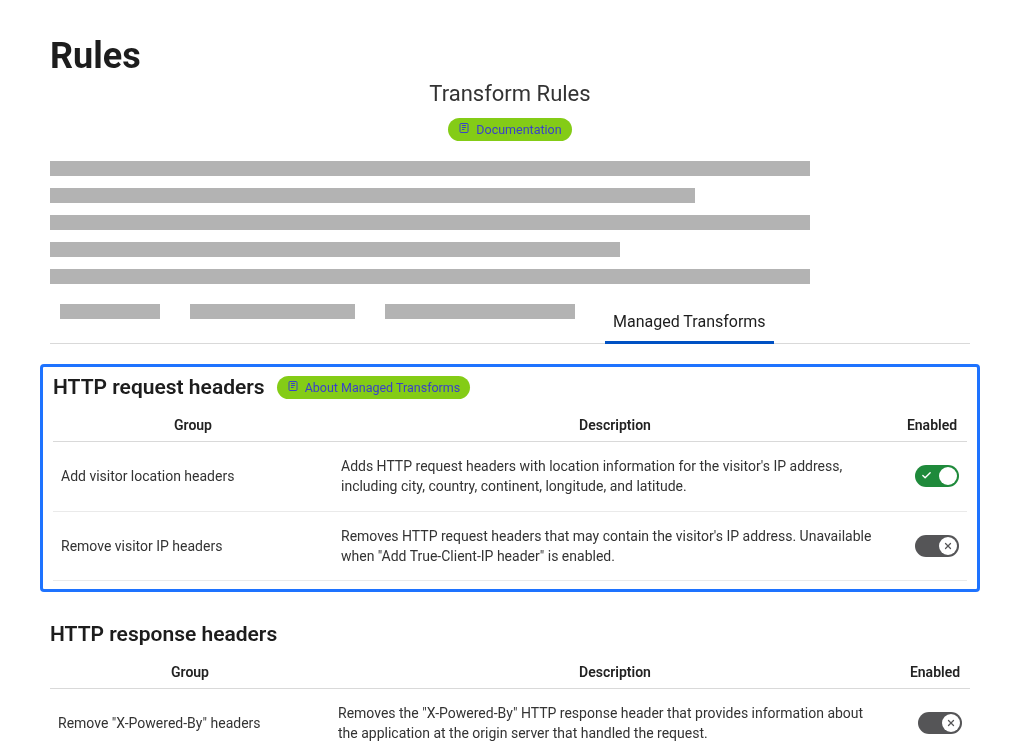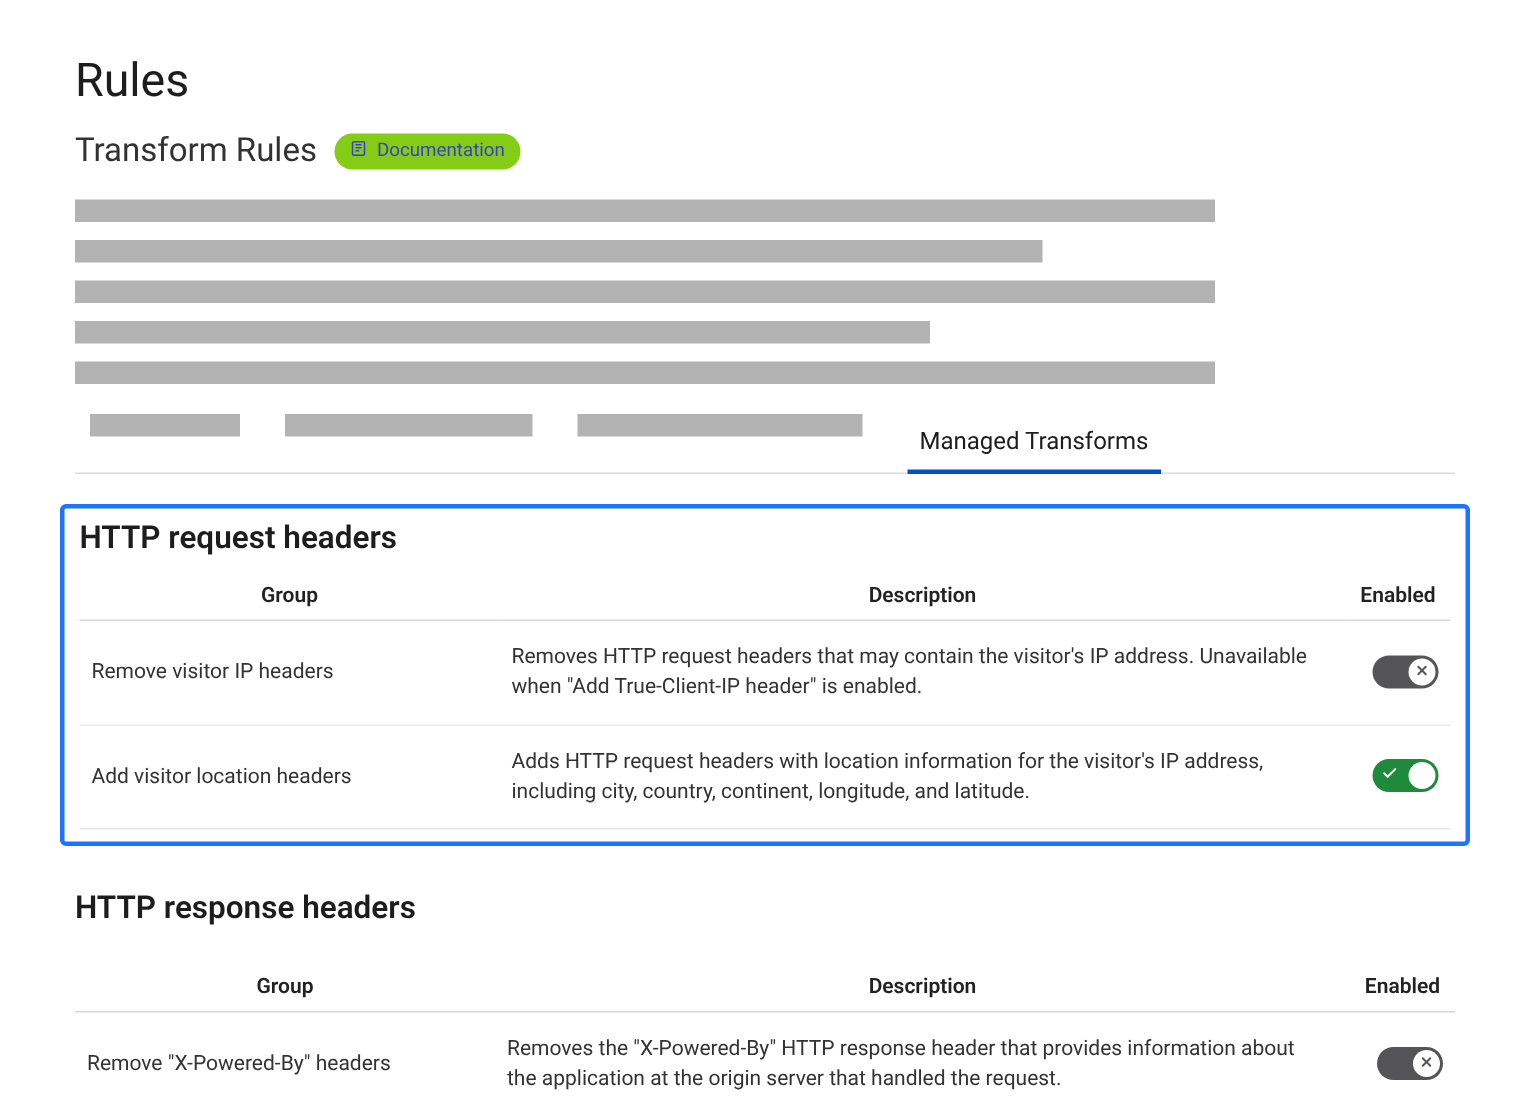--- a/index.html
+++ b/index.html
@@ -8,29 +8,30 @@
       padding: 0;
     }
     body {
       font-family: -apple-system, BlinkMacSystemFont, "Segoe UI", Roboto, Helvetica, Arial, sans-serif;
       color: #1d1d1d;
       background: #fff;
       padding: 35px 50px;
       width: 1020px;
     }
     .page-title {
-      font-size: 31px;
-      font-weight: 400;
-      margin-bottom: 16px;
+      font-size: 36px;
+      font-weight: 700;
+      margin-bottom: 4px;
     }
     .subtitle-row {
       display: flex;
       align-items: center;
       gap: 12px;
       margin-bottom: 20px;
+      flex-direction: column;
     }
     .page-subtitle {
       font-size: 22px;
       font-weight: 400;
       color: #333;
     }
     .doc-pill, .about-pill {
       display: inline-flex;
       align-items: center;
       gap: 6px;
@@ -87,21 +88,21 @@
       gap: 12px;
       margin-bottom: 10px;
     }
     .section-title {
       font-size: 21px;
       font-weight: 600;
     }
     .section-title-plain {
       font-size: 21px;
       font-weight: 600;
-      margin-bottom: 24px;
+      margin-bottom: 10px;
     }
     table {
       width: 100%;
       border-collapse: collapse;
     }
     th {
       text-align: center;
       font-weight: 600;
       font-size: 14px;
       color: #222;
@@ -198,57 +199,68 @@
 <div class="tabs-row">
   <div class="tab-placeholder" style="width:100px; margin-left:10px"></div>
   <div class="tab-placeholder" style="width:165px"></div>
   <div class="tab-placeholder" style="width:190px"></div>
   <div class="tab-active">Managed Transforms</div>
 </div>
 
 <div class="highlight-box">
   <div class="section-header">
     <div class="section-title">HTTP request headers</div>
+    <a class="about-pill">
+      <span>
+        <svg viewBox="0 0 24 24" fill="none" stroke="#3a41c9" stroke-width="2">
+            <rect x="4" y="3" width="16" height="18" rx="2"></rect>
+            <line x1="8" y1="7" x2="16" y2="7"></line>
+            <line x1="8" y1="11" x2="16" y2="11"></line>
+            <line x1="8" y1="15" x2="13" y2="15"></line>
+          </svg>
+      </span>
+      <span>About Managed Transforms</span>
+    </a>
   </div>
   <table>
     <thead>
       <tr>
         <th class="col-group">Group</th>
         <th>Description</th>
         <th class="col-enabled">Enabled</th>
       </tr>
     </thead>
     <tbody>
+      <tr>
+        <td class="col-group">Add visitor location headers</td>
+        <td class="col-desc">Adds HTTP request headers with location information for the visitor's IP address, including city, country, continent, longitude, and latitude.</td>
+        <td class="col-enabled">
+          <div class="toggle toggle-on">
+            <span class="toggle-track-icon">
+              <svg width="11" height="11" viewBox="0 0 24 24" fill="none" stroke-width="3" stroke-linecap="round" stroke-linejoin="round">
+                  <polyline points="4 12 9 17 20 6"></polyline>
+                </svg>
+            </span>
+            <div class="toggle-knob"></div>
+          </div>
+        </td>
+      </tr>
       <tr>
         <td class="col-group">Remove visitor IP headers</td>
         <td class="col-desc">Removes HTTP request headers that may contain the visitor's IP address. Unavailable when "Add True-Client-IP header" is enabled.</td>
         <td class="col-enabled">
           <div class="toggle toggle-off">
             <div class="toggle-knob">
               <span>
                 <svg width="10" height="10" viewBox="0 0 24 24" fill="none" stroke-width="3" stroke-linecap="round">
                     <line x1="6" y1="6" x2="18" y2="18"></line>
                     <line x1="18" y1="6" x2="6" y2="18"></line>
                   </svg>
               </span>
             </div>
-          </div>
-        </td>
-      </tr>
-      <tr>
-        <td class="col-group">Add visitor location headers</td>
-        <td class="col-desc">Adds HTTP request headers with location information for the visitor's IP address, including city, country, continent, longitude, and latitude.</td>
-        <td class="col-enabled">
-          <div class="toggle toggle-on">
-            <span class="toggle-track-icon">
-              <svg width="11" height="11" viewBox="0 0 24 24" fill="none" stroke-width="3" stroke-linecap="round" stroke-linejoin="round">
-                  <polyline points="4 12 9 17 20 6"></polyline>
-                </svg>
-            </span>
-            <div class="toggle-knob"></div>
           </div>
         </td>
       </tr>
     </tbody>
   </table>
 </div>
 
 <div class="section-title-plain">HTTP response headers</div>
 <table>
   <thead>

